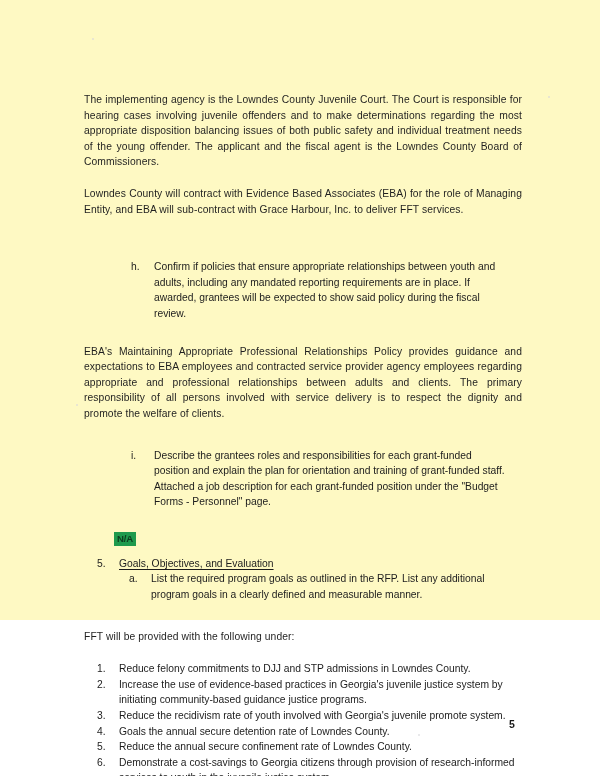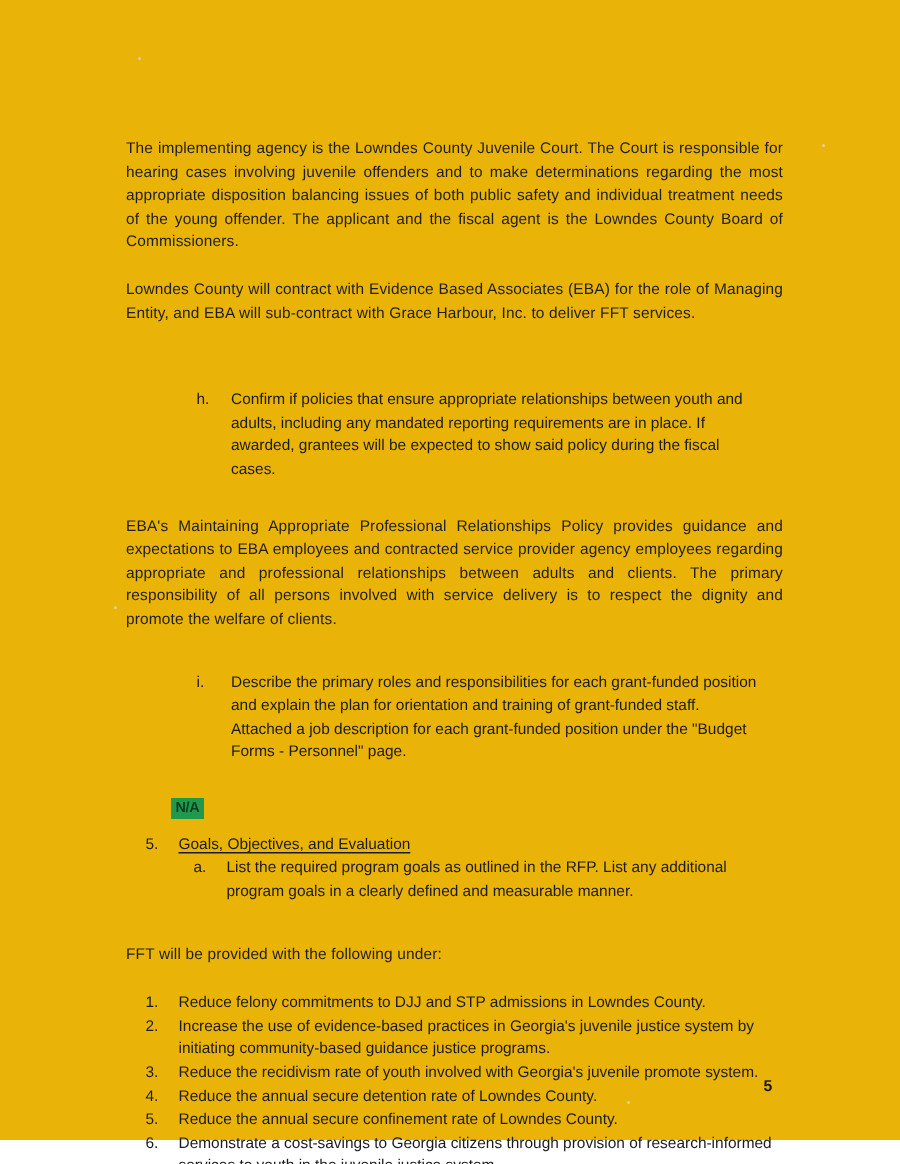--- a/index.html
+++ b/index.html
@@ -12,23 +12,23 @@
     height: 776px;
     font-family: "Liberation Sans", sans-serif;
     color: #1c1c1c;
     overflow: hidden;
     position: relative;
   }
 
   .page {
     position: absolute;
     inset: 0;
-    background: #eab308;
+    background: #fef9c3;
     width: 600px;
-    height: 760px;
+    height: 620px;
   }
 
   .content {
     position: absolute;
     left: 84px;
     top: 92px;
     width: 438px;
   }
 
   p.para {
@@ -176,32 +176,32 @@
 
     <p class="para">Lowndes County will contract with Evidence Based Associates (EBA) for the role of Managing Entity, and EBA will sub-contract with Grace Harbour, Inc. to deliver FFT services.</p>
 
     <div class="gap-md"></div>
 
 
     <div class="gap-xl"></div>
 
     <div class="letter-item">
       <span class="marker">h.</span>
-      <span class="body">Confirm if policies that ensure appropriate relationships between youth and adults, including any mandated reporting requirements are in place. If awarded, grantees will be expected to show said policy during the fiscal cases.</span>
+      <span class="body">Confirm if policies that ensure appropriate relationships between youth and adults, including any mandated reporting requirements are in place. If awarded, grantees will be expected to show said policy during the fiscal review.</span>
     </div>
 
     <div class="gap-lg"></div>
 
     <p class="para">EBA's Maintaining Appropriate Professional Relationships Policy provides guidance and expectations to EBA employees and contracted service provider agency employees regarding appropriate and professional relationships between adults and clients. The primary responsibility of all persons involved with service delivery is to respect the dignity and promote the welfare of clients.</p>
 
     <div class="gap-xl"></div>
 
     <div class="letter-item">
       <span class="marker">i.</span>
-      <span class="body">Describe the primary roles and responsibilities for each grant-funded position and explain the plan for orientation and training of grant-funded staff. Attached a job description for each grant-funded position under the "Budget Forms - Personnel" page.</span>
+      <span class="body">Describe the grantees roles and responsibilities for each grant-funded position and explain the plan for orientation and training of grant-funded staff. Attached a job description for each grant-funded position under the "Budget Forms - Personnel" page.</span>
     </div>
 
     <div style="height:18px;"></div>
 
     <div style="margin-left:-2px;padding-left:32px;">
       <span class="na-highlight">N/A</span>
     </div>
 
     <div style="height:10px;"></div>
 
@@ -229,21 +229,21 @@
       <li>
         <span class="marker">2.</span>
         <span class="body">Increase the use of evidence-based practices in Georgia's juvenile justice system by initiating community-based guidance justice programs.</span>
       </li>
       <li>
         <span class="marker">3.</span>
         <span class="body">Reduce the recidivism rate of youth involved with Georgia's juvenile promote system.</span>
       </li>
       <li>
         <span class="marker">4.</span>
-        <span class="body">Reduce the annual secure detention rate of Lowndes County.</span>
+        <span class="body">Goals the annual secure detention rate of Lowndes County.</span>
       </li>
       <li>
         <span class="marker">5.</span>
         <span class="body">Reduce the annual secure confinement rate of Lowndes County.</span>
       </li>
       <li>
         <span class="marker">6.</span>
         <span class="body">Demonstrate a cost-savings to Georgia citizens through provision of research-informed services to youth in the juvenile justice system.</span>
       </li>
     </ol>

